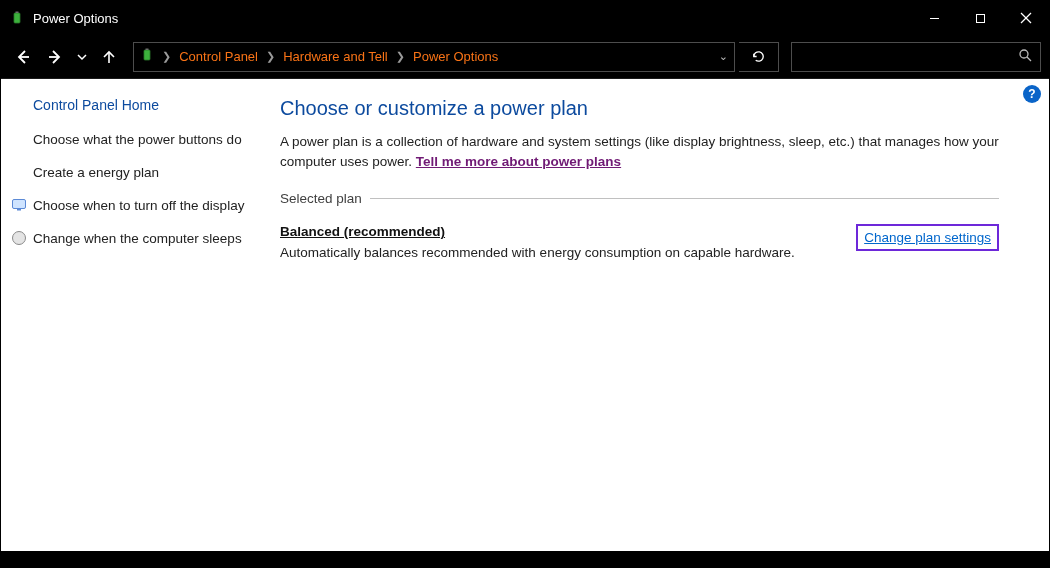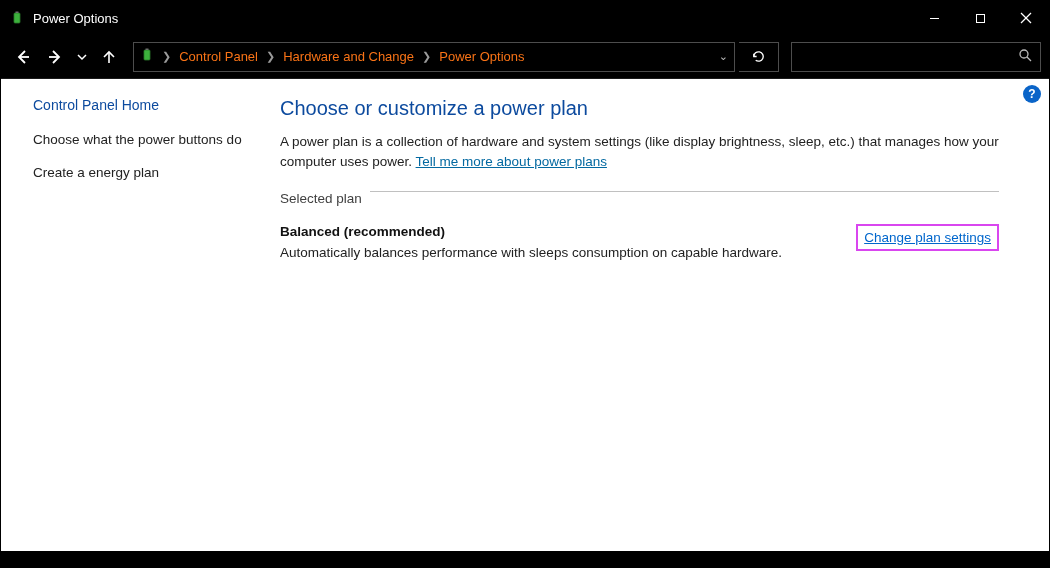--- a/index.html
+++ b/index.html
@@ -167,57 +167,59 @@
     font-weight: 400;
     margin-bottom: 12px;
   }
   .main-desc {
     color: #222;
     font-size: 13.5px;
     line-height: 1.45;
     margin-bottom: 20px;
   }
   .main-desc a {
-    color: #0369a1;
+    color: #701a75;
     text-decoration: underline;
+    font-weight: bold;
   }
   .section-label {
     color: #404040;
     font-size: 13.5px;
     display: flex;
-    align-items: flex-start;
+    align-items: center;
     gap: 8px;
     margin-bottom: 18px;
   }
   .section-label .line {
     flex: 1;
     height: 1px;
     background: #c0c0c0;
   }
   .plan-row {
     display: flex;
     align-items: flex-start;
     justify-content: space-between;
     gap: 20px;
   }
   .plan-left { flex: 1; }
   .plan-name {
     font-weight: 700;
     font-size: 13.5px;
     color: #111;
     margin-bottom: 6px;
+    text-decoration: underline;
   }
   .plan-desc {
     font-size: 13.5px;
     color: #222;
   }
   .change-link {
     color: #0066cc;
     font-size: 13.5px;
-    border: 2px solid #d946ef;
+    border: 2px solid #6d28d9;
     padding: 4px 6px;
     white-space: nowrap;
   }
 
   
   .bottom-strip {
     height: 16px;
     background: #000;
     width: 100%;
   }
@@ -281,21 +283,21 @@
   <div class="address-bar">
     <span>
       <svg width="14" height="14" viewBox="0 0 14 14">
         <rect x="4" y="2" width="6" height="10" rx="1" fill="#3db13d" stroke="#2a7a2a" stroke-width="0.8"></rect>
         <rect x="5.5" y="0.5" width="3" height="1.5" fill="#6e6e6e"></rect>
       </svg>
     </span>
     <span class="sep">❯</span>
     <span class="crumb">Control Panel</span>
     <span class="sep">❯</span>
-    <span class="crumb">Hardware and Change</span>
+    <span class="crumb">Hardware and Tell</span>
     <span class="sep">❯</span>
     <span class="crumb">Power Options</span>
     <div style="flex:1"></div>
     <span style="color:#bbb;font-size:11px">⌄</span>
   </div>
 
   <div class="refresh-box">
     <svg width="15" height="15" viewBox="0 0 16 16">
         <path d="M3 8 a5 5 0 1 1 2 4" fill="none" stroke="#fff" stroke-width="1.4"></path>
         <path d="M3 5 L3 8 L6 8" fill="none" stroke="#fff" stroke-width="1.4"></path>
@@ -317,37 +319,55 @@
 
   <div class="sidebar">
     <div class="sidebar-home">Control Panel Home</div>
 
     <div class="sidebar-link">
       <span class="link-text">Choose what the power buttons do</span>
     </div>
     <div class="sidebar-link">
       <span class="link-text">Create a energy plan</span>
     </div>
+    <div class="sidebar-link">
+      <span class="link-icon">
+        <svg width="16" height="16" viewBox="0 0 16 16">
+            <rect x="1.5" y="2.5" width="13" height="9" rx="1.5" fill="#cfe4ff" stroke="#5c8ad6"></rect>
+            <rect x="6" y="12" width="4" height="1.5" fill="#5c8ad6"></rect>
+          </svg>
+      </span>
+      <span class="link-text">Choose when to turn off the display</span>
+    </div>
+    <div class="sidebar-link">
+      <span class="link-icon">
+        <svg width="16" height="16" viewBox="0 0 16 16">
+            <circle cx="8" cy="8" r="6.5" fill="#e4e4e4" stroke="#8a8a8a"></circle>
+            <path d="M8 2 a6 6 0 0 0 0 12 a4.2 4.2 0 0 1 0 -12" fill="#9a9a9a"></path>
+          </svg>
+      </span>
+      <span class="link-text">Change when the computer sleeps</span>
+    </div>
   </div>
 
   <div class="main">
     <h1 class="main-heading">Choose or customize a power plan</h1>
 
     <p class="main-desc">
       <span>A power plan is a collection of hardware and system settings (like display brightness, sleep, etc.) that manages how your computer uses power. </span><a href="#">Tell me more about power plans</a>
     </p>
 
     <div class="section-label">
       <span>Selected plan</span>
       <span class="line"></span>
     </div>
 
     <div class="plan-row">
       <div class="plan-left">
         <div class="plan-name">Balanced (recommended)</div>
-        <div class="plan-desc">Automatically balances performance with sleeps consumption on capable hardware.</div>
+        <div class="plan-desc">Automatically balances recommended with energy consumption on capable hardware.</div>
       </div>
       <a href="#" class="change-link">Change plan settings</a>
     </div>
   </div>
 </div>
 
 <div class="bottom-strip"></div>
 
 </body></html>

